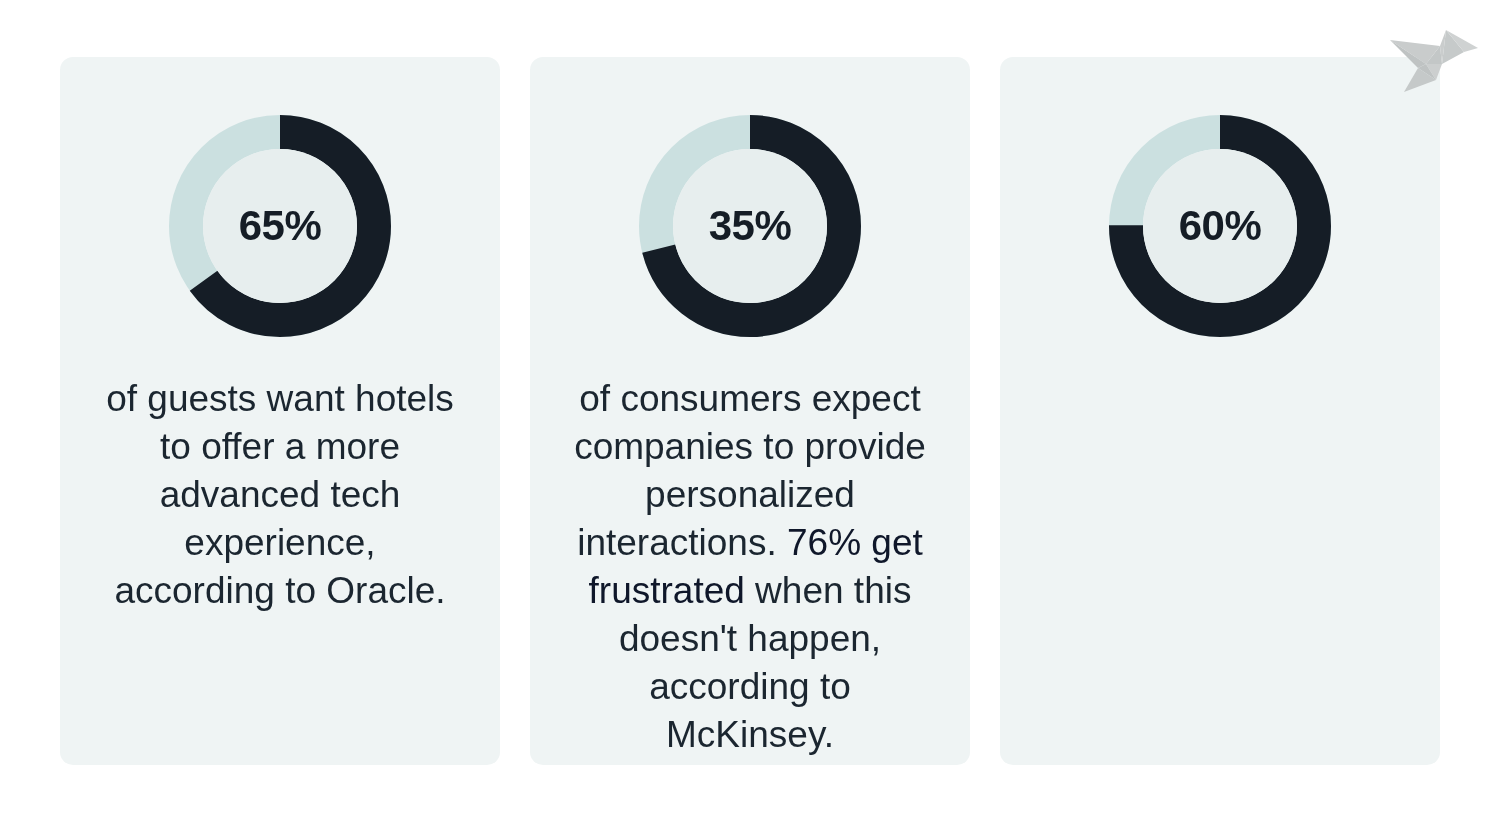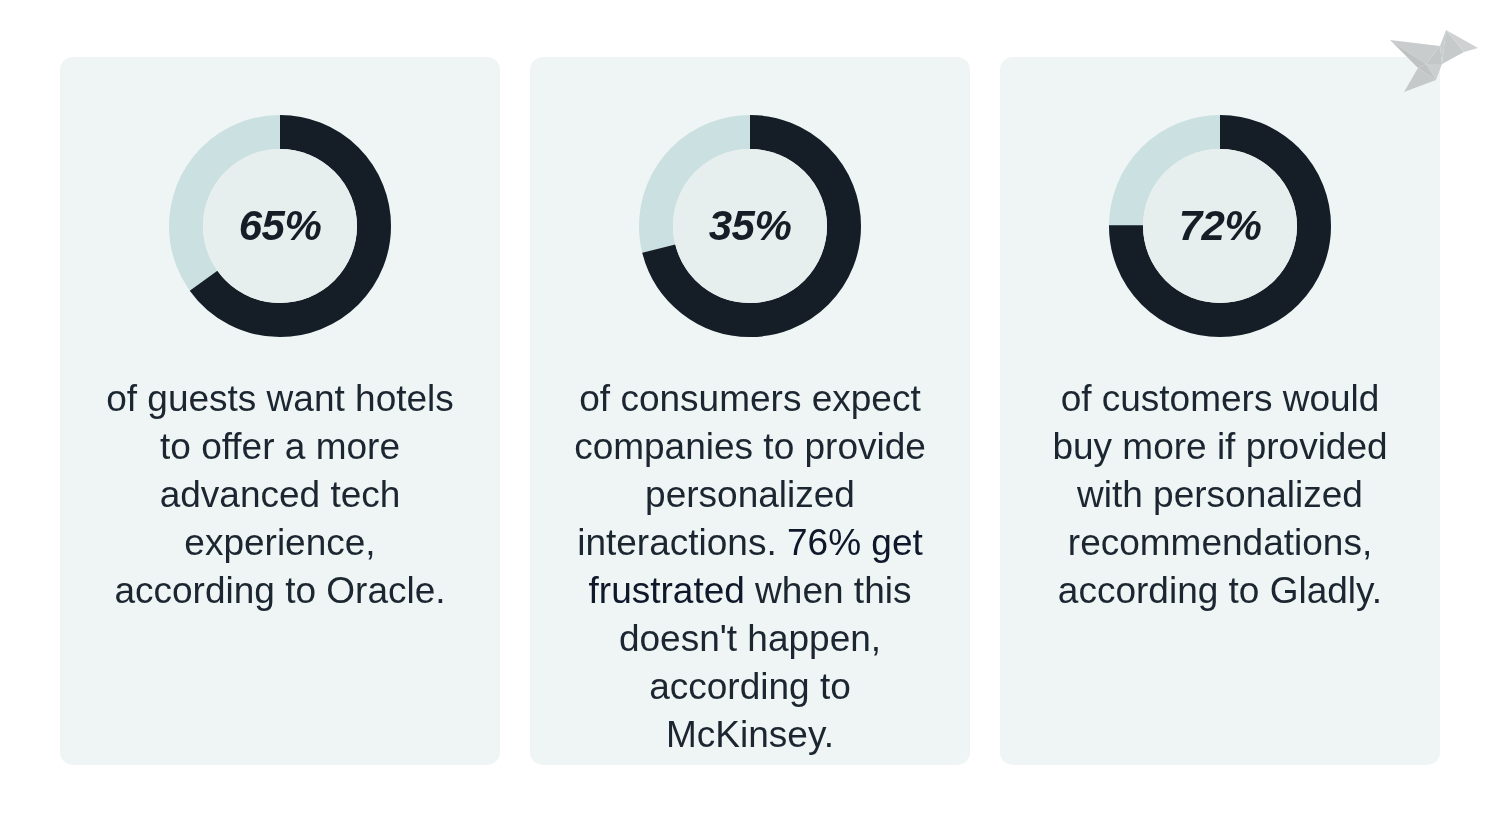--- a/index.html
+++ b/index.html
@@ -53,21 +53,20 @@
     align-items: center;
   }
 
   
   .donut-wrap {
     position: relative;
     width: 222px;
     height: 222px;
     margin-top: 58px;
     flex: 0 0 auto;
-    font-style: italic;
   }
   .donut-wrap svg {
     display: block;
     width: 222px;
     height: 222px;
   }
   .donut-label {
     position: absolute;
     inset: 0;
     display: flex;
@@ -141,19 +140,18 @@
       <div class="card-caption">of consumers expect companies to provide personalized interactions. <b>76% get frustrated</b> when this doesn't happen, according to McKinsey.</div>
     </div>
 
     <div class="stat-card">
       <div class="donut-wrap">
         <svg viewBox="0 0 222 222" aria-hidden="true">
           <circle cx="111" cy="111" r="94" fill="none" stroke="#cbe0e0" stroke-width="34"></circle>
           <circle cx="111" cy="111" r="94" fill="none" stroke="#151d26" stroke-width="34" stroke-dasharray="443.0 147.7" stroke-dashoffset="0" transform="rotate(-90 111 111)"></circle>
           <circle cx="111" cy="111" r="77" fill="#e7eeee"></circle>
         </svg>
-        <div class="donut-label">72%</div>
+        <div class="donut-label">60%</div>
       </div>
-      <div class="card-caption">of customers would buy more if provided with personalized recommendations, according to Gladly.</div>
     </div>
 
   </div>
 </div>
 
 </body></html>

